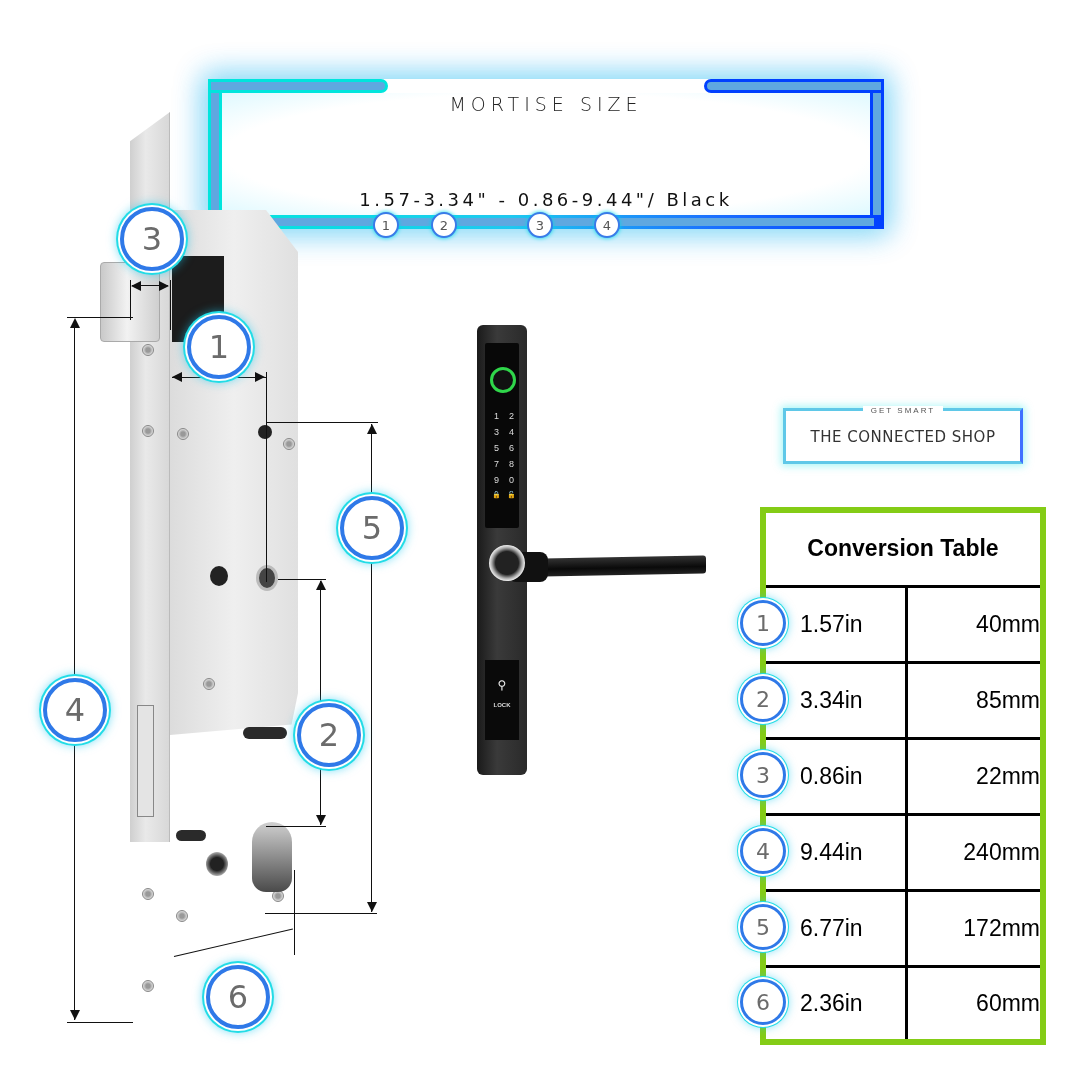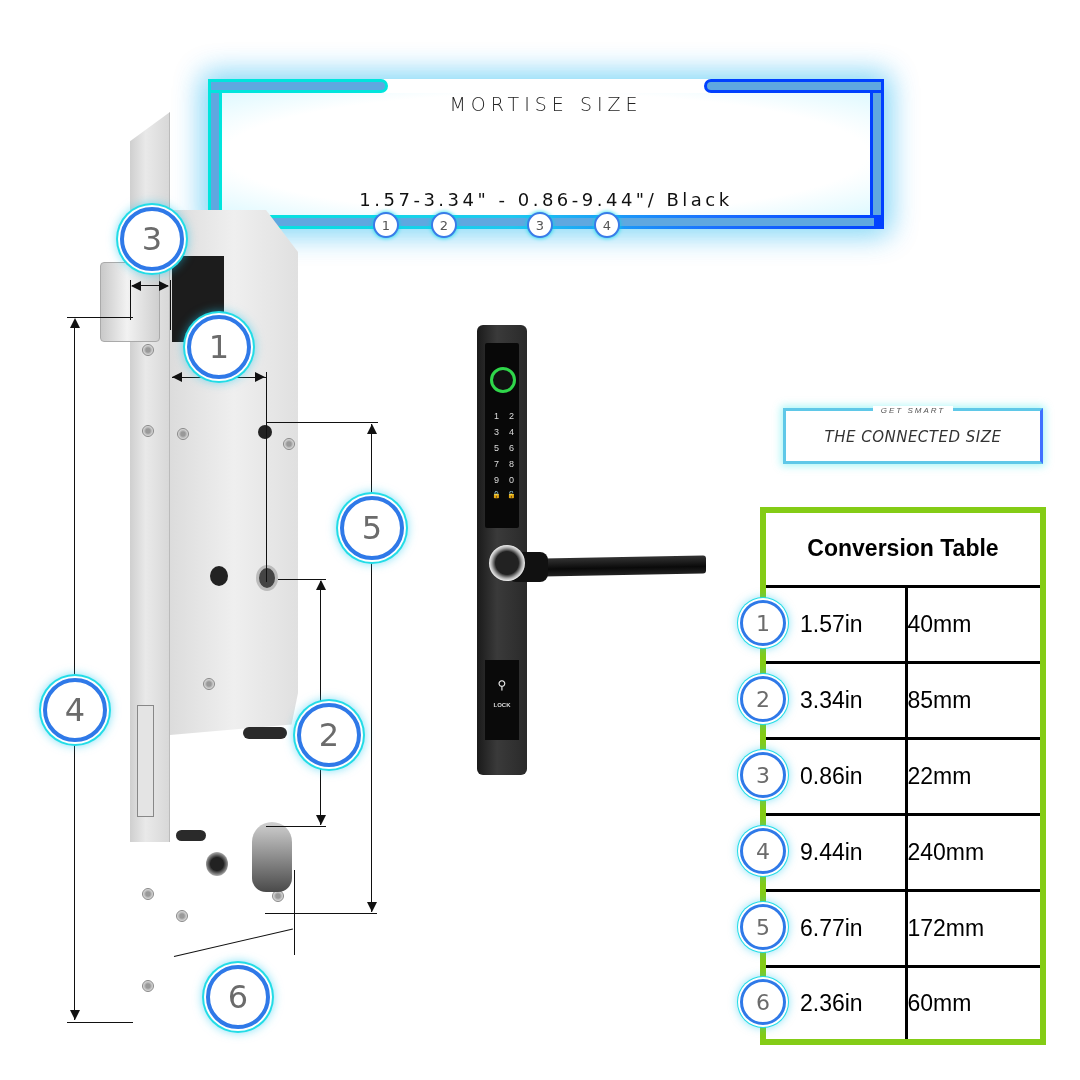--- a/index.html
+++ b/index.html
@@ -86,35 +86,35 @@
     background: radial-gradient(circle, #222 45%, #aaa 60%, #eee 70%, #555 90%); }
   .sl-lever-base { position: absolute; left: 508px; top: 552px; width: 40px; height: 30px;
     background: #111; border-radius: 8px; }
   .sl-lever { position: absolute; left: 540px; top: 557px; width: 166px; height: 18px;
     background: linear-gradient(180deg, #333, #0a0a0a 60%, #222); border-radius: 3px; transform: skewY(-1deg); }
   .sl-keypanel { position: absolute; left: 8px; top: 335px; width: 34px; height: 80px; background: #0a0a0a; }
   .sl-key-icon { position: absolute; left: 12px; top: 18px; width: 10px; height: 16px; color: #eee; font-size: 12px; text-align: center; }
   .sl-lock-label { position: absolute; left: 0; right: 0; top: 42px; font-size: 6px; color: #ddd; text-align: center; font-weight: bold; }
 
   
-  .logo { position: absolute; left: 783px; top: 408px; width: 260px; height: 56px; font-style: italic; }
+  .logo { position: absolute; left: 783px; top: 408px; width: 240px; height: 56px; }
   .logo-frame { position: absolute; inset: 0; border: 3px solid #5fc8e8;
     box-shadow: 0 0 8px 2px rgba(0,230,230,0.35); border-right-color: #4070ff; }
   .logo-kicker { position: absolute; left: 0; right: 0; top: -2px; text-align: center; font-size: 8px; letter-spacing: 2px; color: #555;
     background: transparent; }
   .logo-kicker span { background: #fff; padding: 0 8px; }
   .logo-text { position: absolute; left: 0; right: 0; top: 20px; text-align: center; font-size: 15px; color: #333; letter-spacing: 0.5px;
     font-family: "DejaVu Sans", sans-serif; }
 
   
   .conv-table { position: absolute; left: 760px; top: 507px; width: 286px; border: 6px solid #84cc16; border-collapse: collapse; }
   .conv-table th { height: 76px; font-size: 23px; font-weight: bold; text-align: center; border-bottom: 3px solid #000; }
   .conv-table td { height: 76px; font-size: 23px; border-top: 3px solid #000; }
   .conv-table td.in { width: 143px; padding-left: 34px; border-right: 3px solid #000; position: relative; }
-  .conv-table td.mm { text-align: left; }
+  .conv-table td.mm { text-align: right; }
   .row-badge { position: absolute; left: -26px; top: 50%; margin-top: -24px; }
 </style>
 </head>
 <body>
 
 <div class="title-frame">
   <div class="tf-glow"></div>
   <div class="tf-inner">
     <div class="tf-kicker">MORTISE SIZE</div>
     <div class="tf-sub">1.57-3.34" - 0.86-9.44"/ Black</div>
@@ -219,21 +219,21 @@
     <div class="sl-lock-label">LOCK</div>
   </div>
 </div>
 <div class="sl-lever"></div>
 <div class="sl-lever-base"></div>
 <div class="sl-handle-rose"></div>
 
 <div class="logo">
   <div class="logo-frame"></div>
   <div class="logo-kicker"><span>GET SMART</span></div>
-  <div class="logo-text">THE CONNECTED SIZE</div>
+  <div class="logo-text">THE CONNECTED SHOP</div>
 </div>
 
 <table class="conv-table">
   <thead>
     <tr>
         <th colspan="2">Conversion Table</th>
       </tr>
   </thead>
   <tbody>
     <tr>

